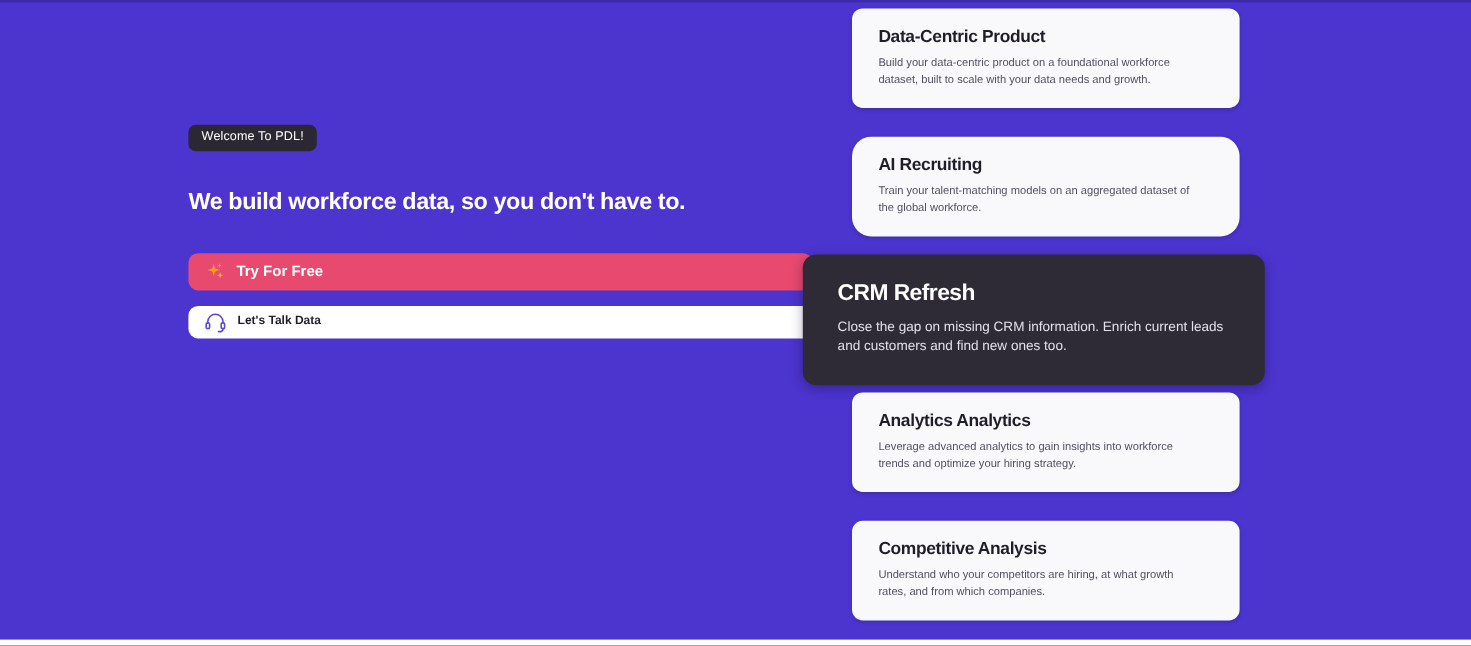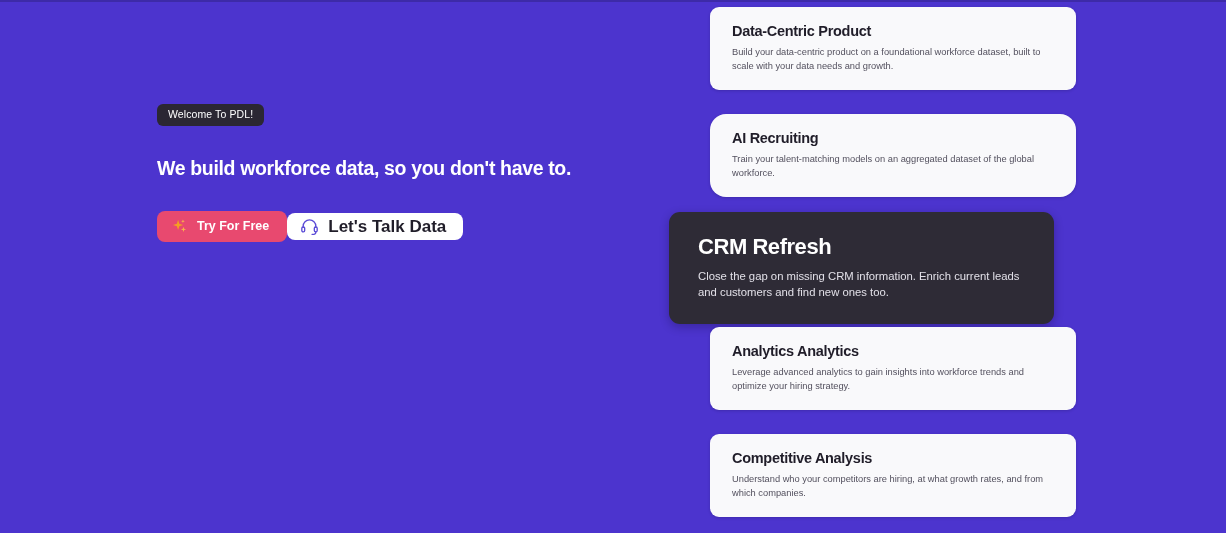--- a/index.html
+++ b/index.html
@@ -77,21 +77,22 @@
     font-size: 19.5px;
     font-weight: 800;
     color: #ffffff;
     letter-spacing: -.35px;
     white-space: nowrap;
   }
 
   #cta-row {
     margin-top: 31px;
     display: flex;
-    align-items: center;
+    gap: 13px;
+    flex-direction: column;
   }
 
   .cta {
     display: inline-flex;
     align-items: center;
     gap: 9px;
     border: none;
     border-radius: 8px;
     font-family: inherit;
     cursor: pointer;
@@ -104,41 +105,41 @@
     color: #ffffff;
     font-size: 12.5px;
     font-weight: 700;
     padding: 12px 18px 12px 14px;
     height: 31px;
   }
 
   #talk-data-button {
     background: #ffffff;
     color: #201d29;
-    font-size: 17px;
+    font-size: 10px;
     font-weight: 700;
     padding: 12px 17px 12px 13px;
     height: 27px;
   }
 
   .cta-icon { display: inline-flex; align-items: center; }
 
   
   #cards {
     position: absolute;
     left: 669px;
     top: 0;
     width: 400px;
     height: 538px;
   }
 
   .card {
     position: absolute;
     left: 41px;           
-    width: 366px;         
+    width: 323px;         
     background: #f9f9fb;
     border-radius: 9px;
     padding: 16px 30px 17px 22px;
     box-shadow: 0 1px 3px rgba(20,12,60,.22);
   }
 
   .card-title {
     font-size: 14.5px;
     font-weight: 800;
     color: #201d29;
@@ -158,21 +159,21 @@
   .card.featured {
     left: 0;              
     width: 385px;         
     background: #2e2b36;
     border-radius: 11px;
     padding: 22px 28px 24px 29px;
     box-shadow: 0 3px 10px rgba(15,8,50,.30);
   }
   .card.featured .card-title {
     color: #ffffff;
-    font-size: 22px;
+    font-size: 19px;
     letter-spacing: -.45px;
   }
   .card.featured .card-desc {
     color: #e2e0e8;
     font-size: 11.3px;
     margin-top: 8px;
     line-height: 1.42;
   }
 </style>
 </head>

